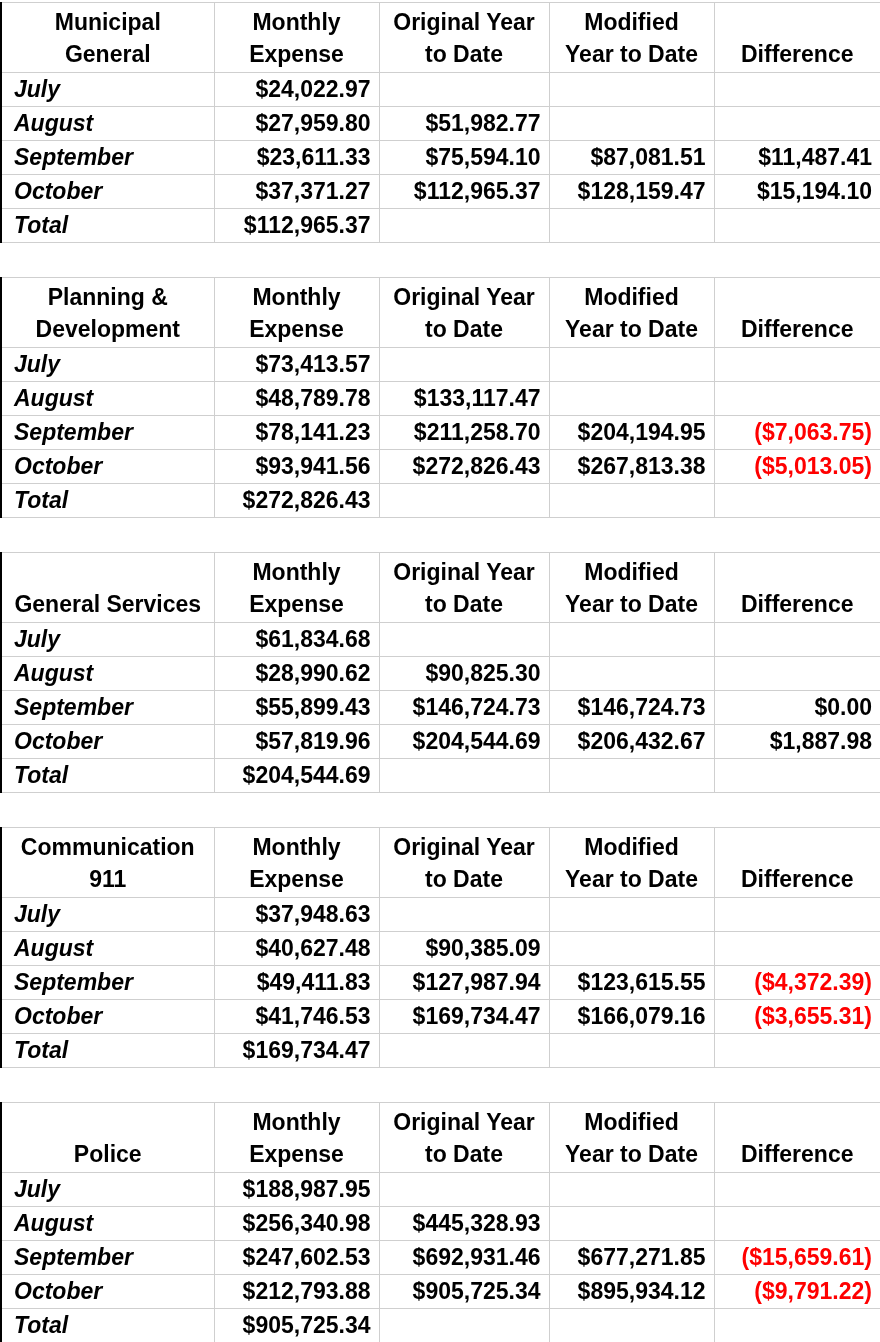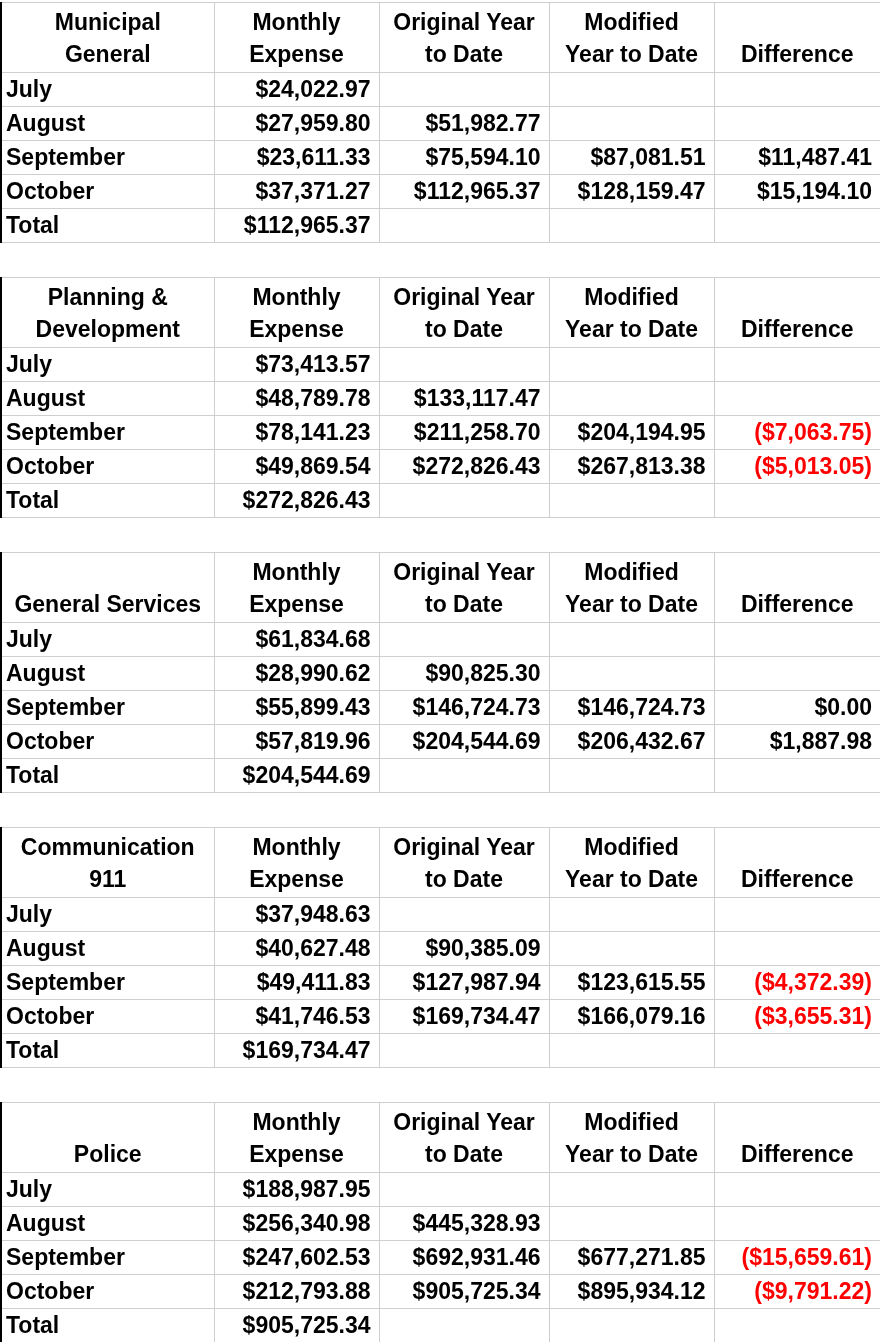--- a/index.html
+++ b/index.html
@@ -55,21 +55,22 @@
     text-underline-offset: 5px;
   }
   tbody td {
     height: 33px;
     line-height: 33px;
     font-size: 23px;
     white-space: nowrap;
   }
   td.label {
     text-align: left;
-    padding-left: 4px;
+    padding-left: 12px;
+    font-style: italic;
   }
   td.amount {
     text-align: right;
     padding-right: 8px;
   }
   td.amount.neg { color: #ff0000; }
 </style>
 </head>
 <body>
 
@@ -194,21 +195,21 @@
       </tr>
       <tr>
         <td class="label">September</td>
         <td class="amount">$78,141.23</td>
         <td class="amount">$211,258.70</td>
         <td class="amount">$204,194.95</td>
         <td class="amount neg">($7,063.75)</td>
       </tr>
       <tr>
         <td class="label">October</td>
-        <td class="amount">$49,869.54</td>
+        <td class="amount">$93,941.56</td>
         <td class="amount">$272,826.43</td>
         <td class="amount">$267,813.38</td>
         <td class="amount neg">($5,013.05)</td>
       </tr>
       <tr>
         <td class="label">Total</td>
         <td class="amount">$272,826.43</td>
         <td class="amount"></td>
         <td class="amount"></td>
         <td class="amount"></td>

